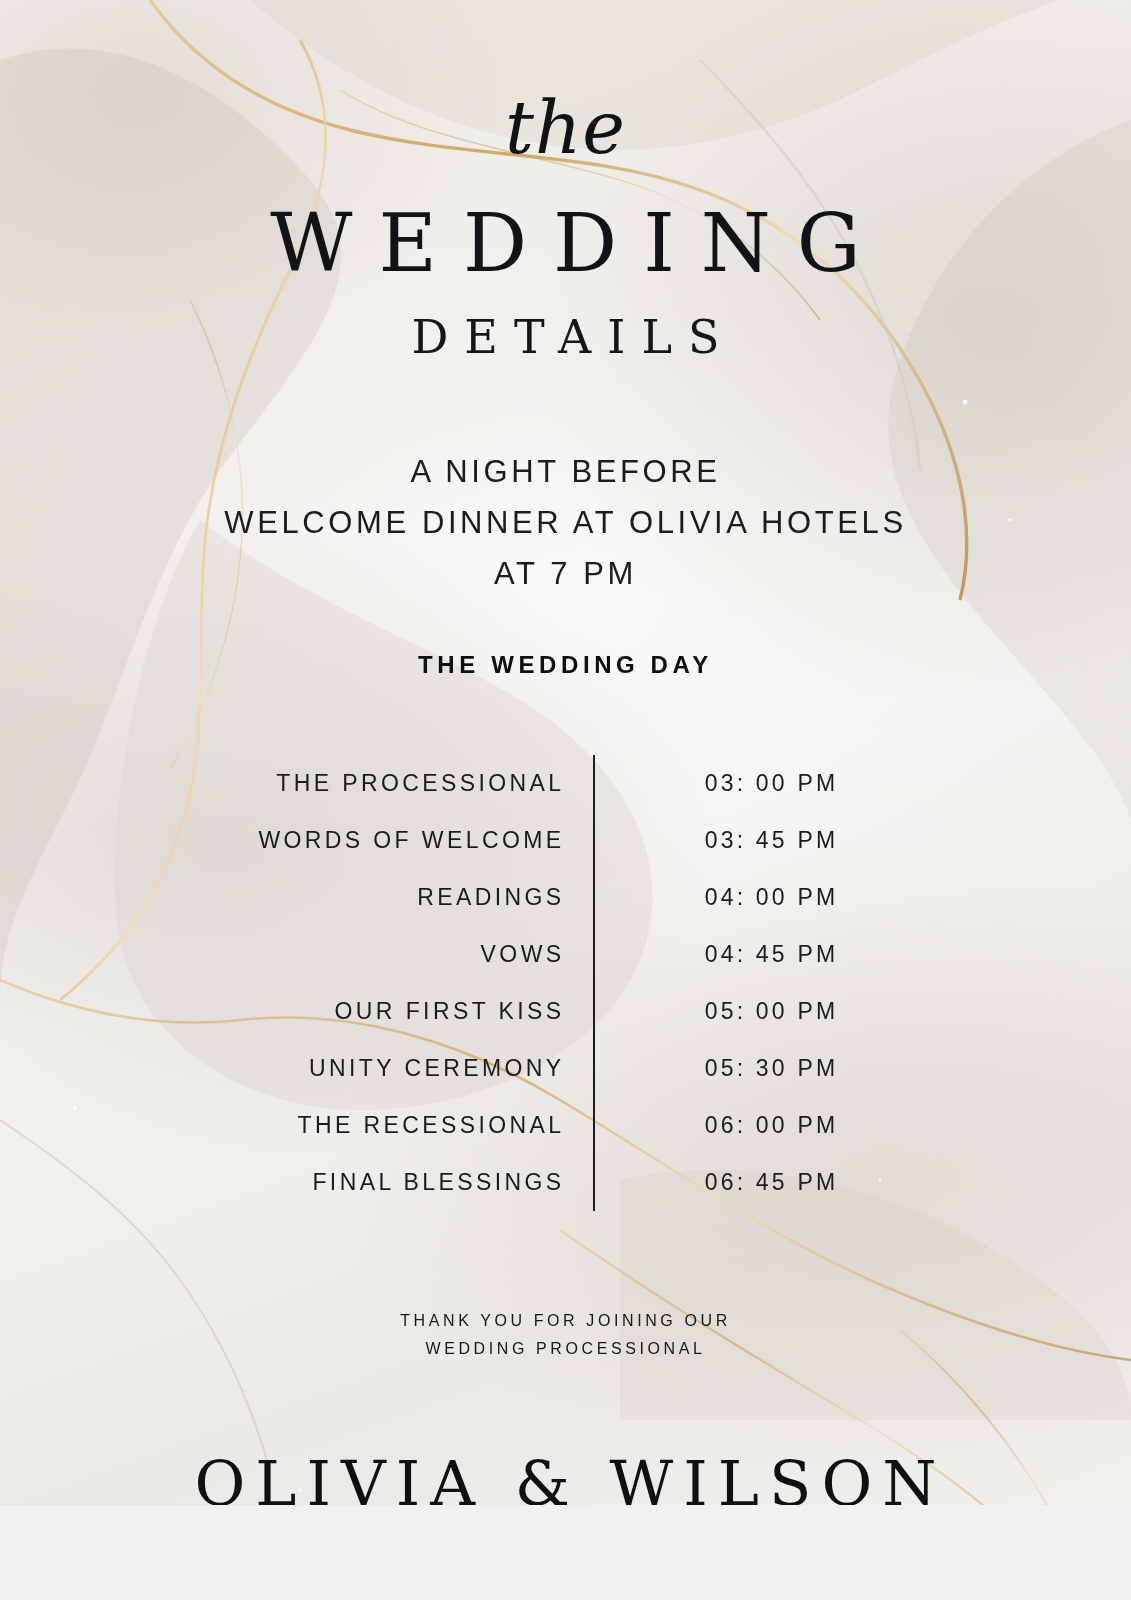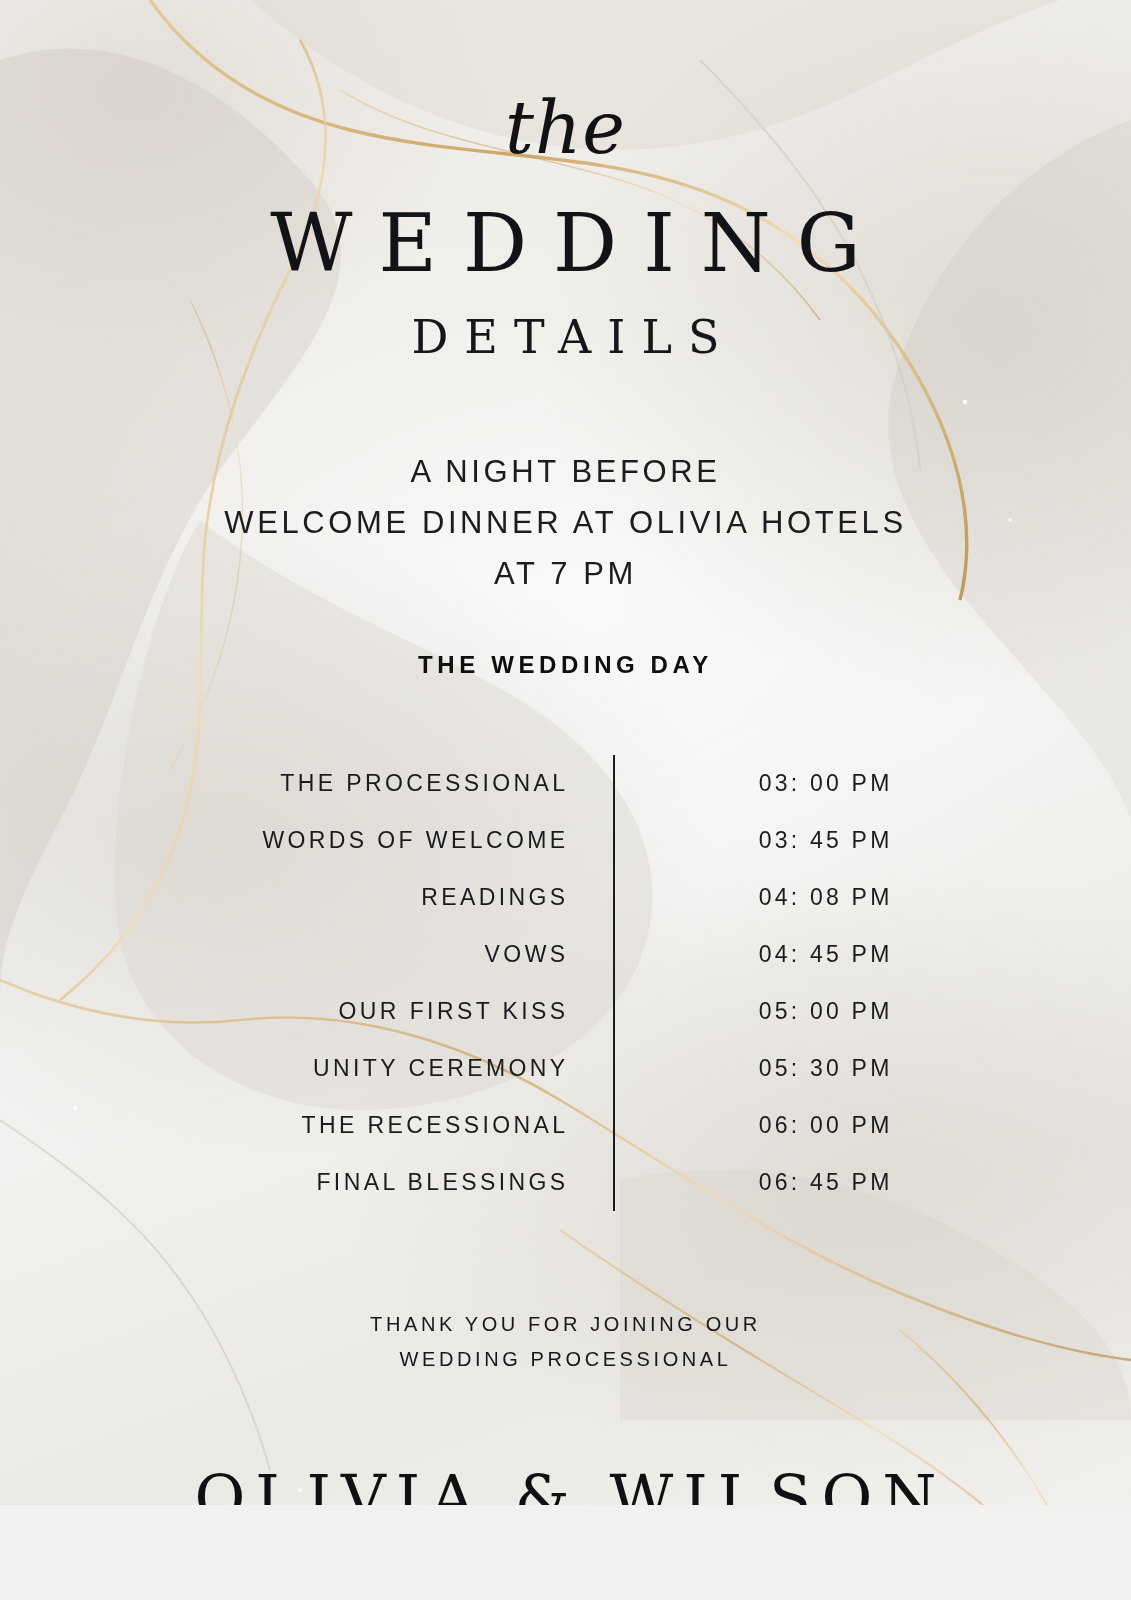--- a/index.html
+++ b/index.html
@@ -96,52 +96,52 @@
   .schedule {
     margin-top: 76px;
     display: flex;
     align-items: stretch;
     position: relative;
   }
 
   .col-event {
     width: 330px;
     text-align: right;
-    padding-right: 44px;
+    padding-right: 28px;
   }
 
   .divider {
     width: 2px;
     background: #1c1d1f;
     align-self: stretch;
   }
 
   .col-time {
     width: 250px;
-    text-align: right;
-    padding-left: 28px;
+    text-align: center;
+    padding-left: 52px;
   }
 
   .row-text {
     font-size: 23px;
     letter-spacing: 3.4px;
     line-height: 57px;
     height: 57px;
     color: #1a1b1e;
     white-space: nowrap;
   }
 
   .col-time .row-text {
     letter-spacing: 3.2px;
   }
 
   .thanks {
     margin-top: 96px;
     text-align: center;
-    font-size: 20px;
+    font-size: 16px;
     letter-spacing: 3.6px;
     line-height: 1.75;
     color: #17181b;
   }
 
   .couple {
     margin-top: 84px;
     font-family: "DejaVu Serif", serif;
     font-size: 62px;
     letter-spacing: 10px;
@@ -219,21 +219,21 @@
         <div class="row-text">UNITY CEREMONY</div>
         <div class="row-text">THE RECESSIONAL</div>
         <div class="row-text">FINAL BLESSINGS</div>
       </div>
 
       <div class="divider"></div>
 
       <div class="col-time">
         <div class="row-text">03: 00 PM</div>
         <div class="row-text">03: 45 PM</div>
-        <div class="row-text">04: 08 PM</div>
+        <div class="row-text">04: 00 PM</div>
         <div class="row-text">04: 45 PM</div>
         <div class="row-text">05: 00 PM</div>
         <div class="row-text">05: 30 PM</div>
         <div class="row-text">06: 00 PM</div>
         <div class="row-text">06: 45 PM</div>
       </div>
     </div>
 
     <div class="thanks">
       <div>THANK YOU FOR JOINING OUR</div>

